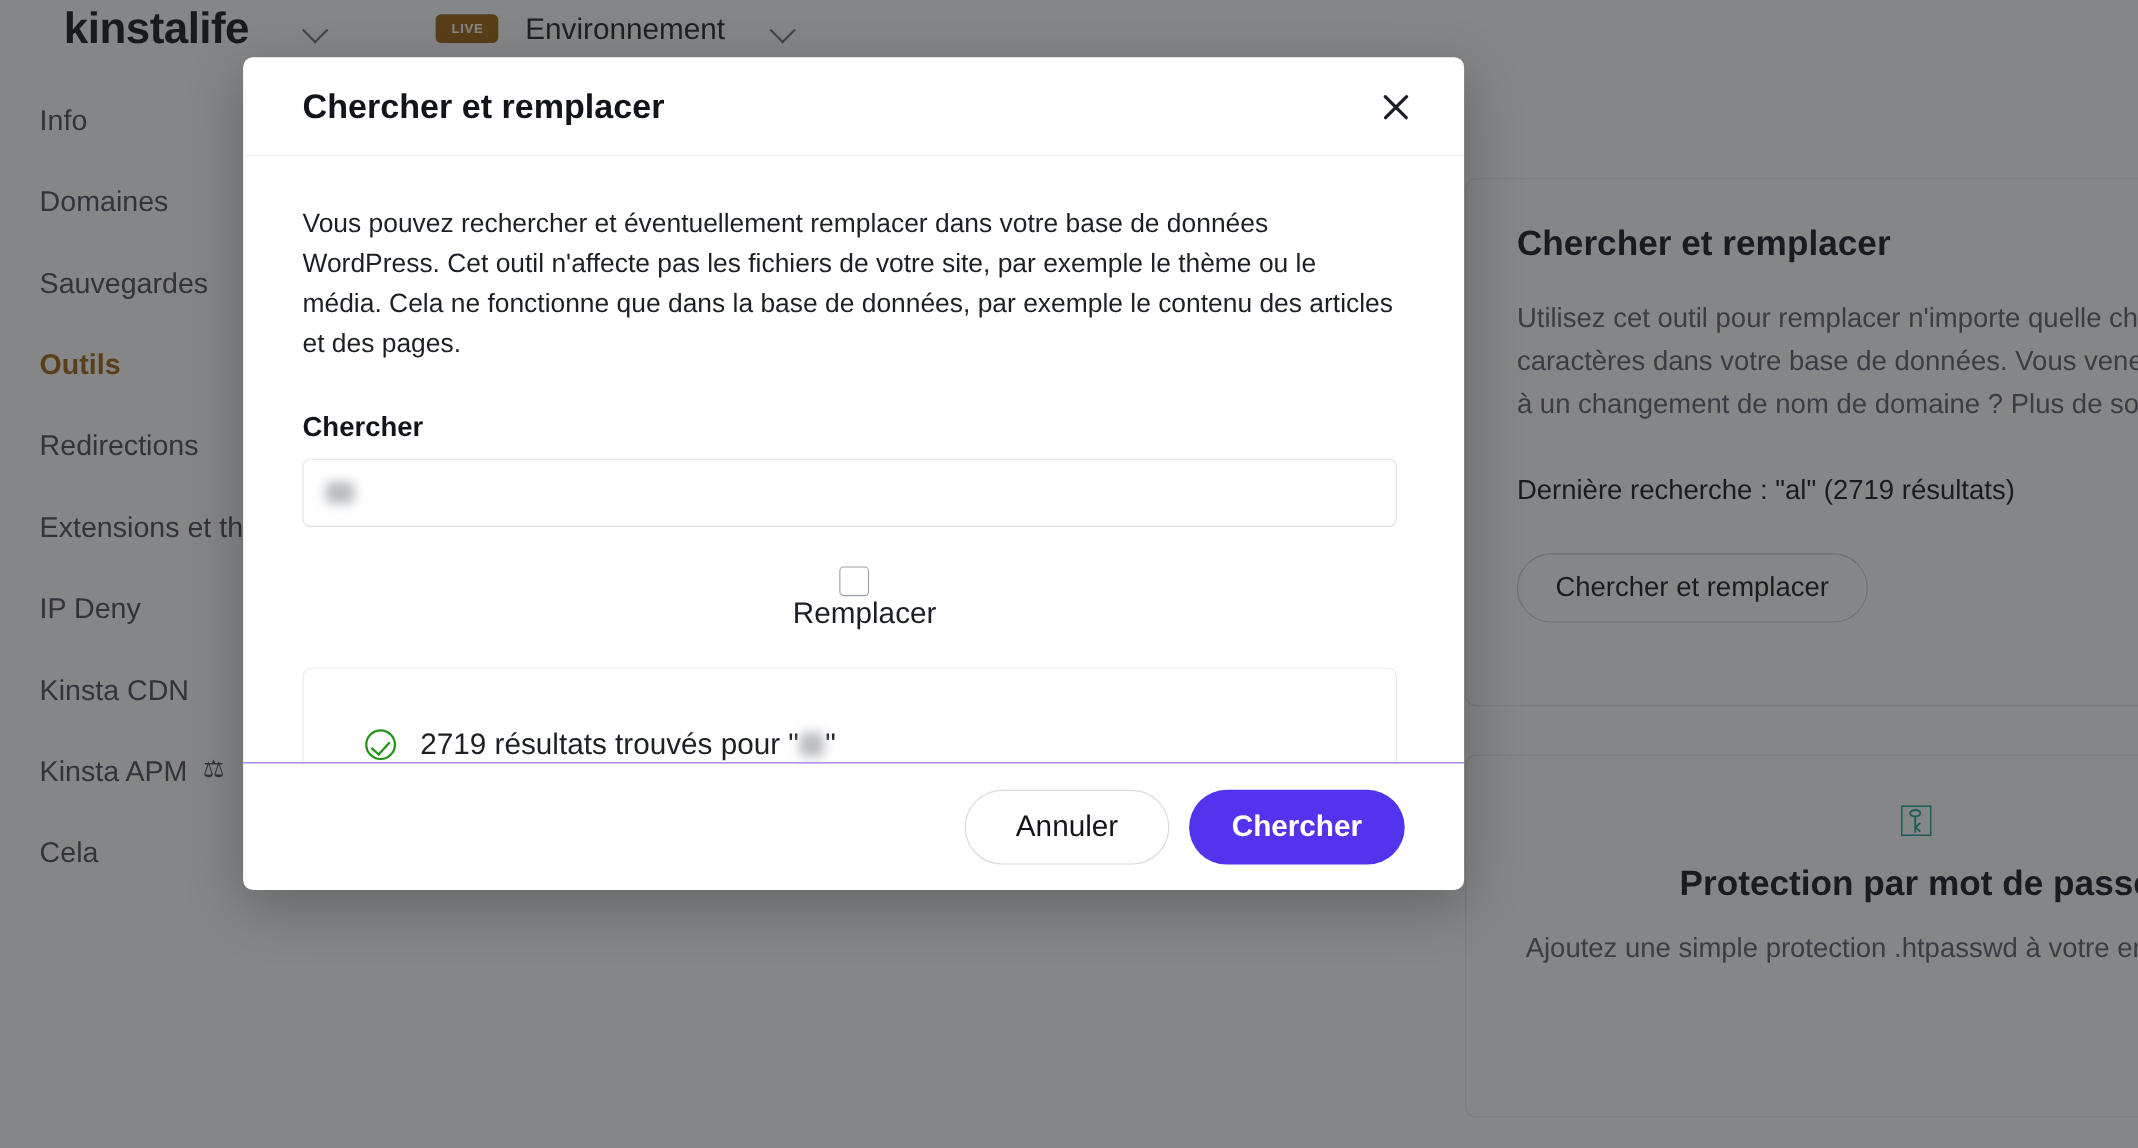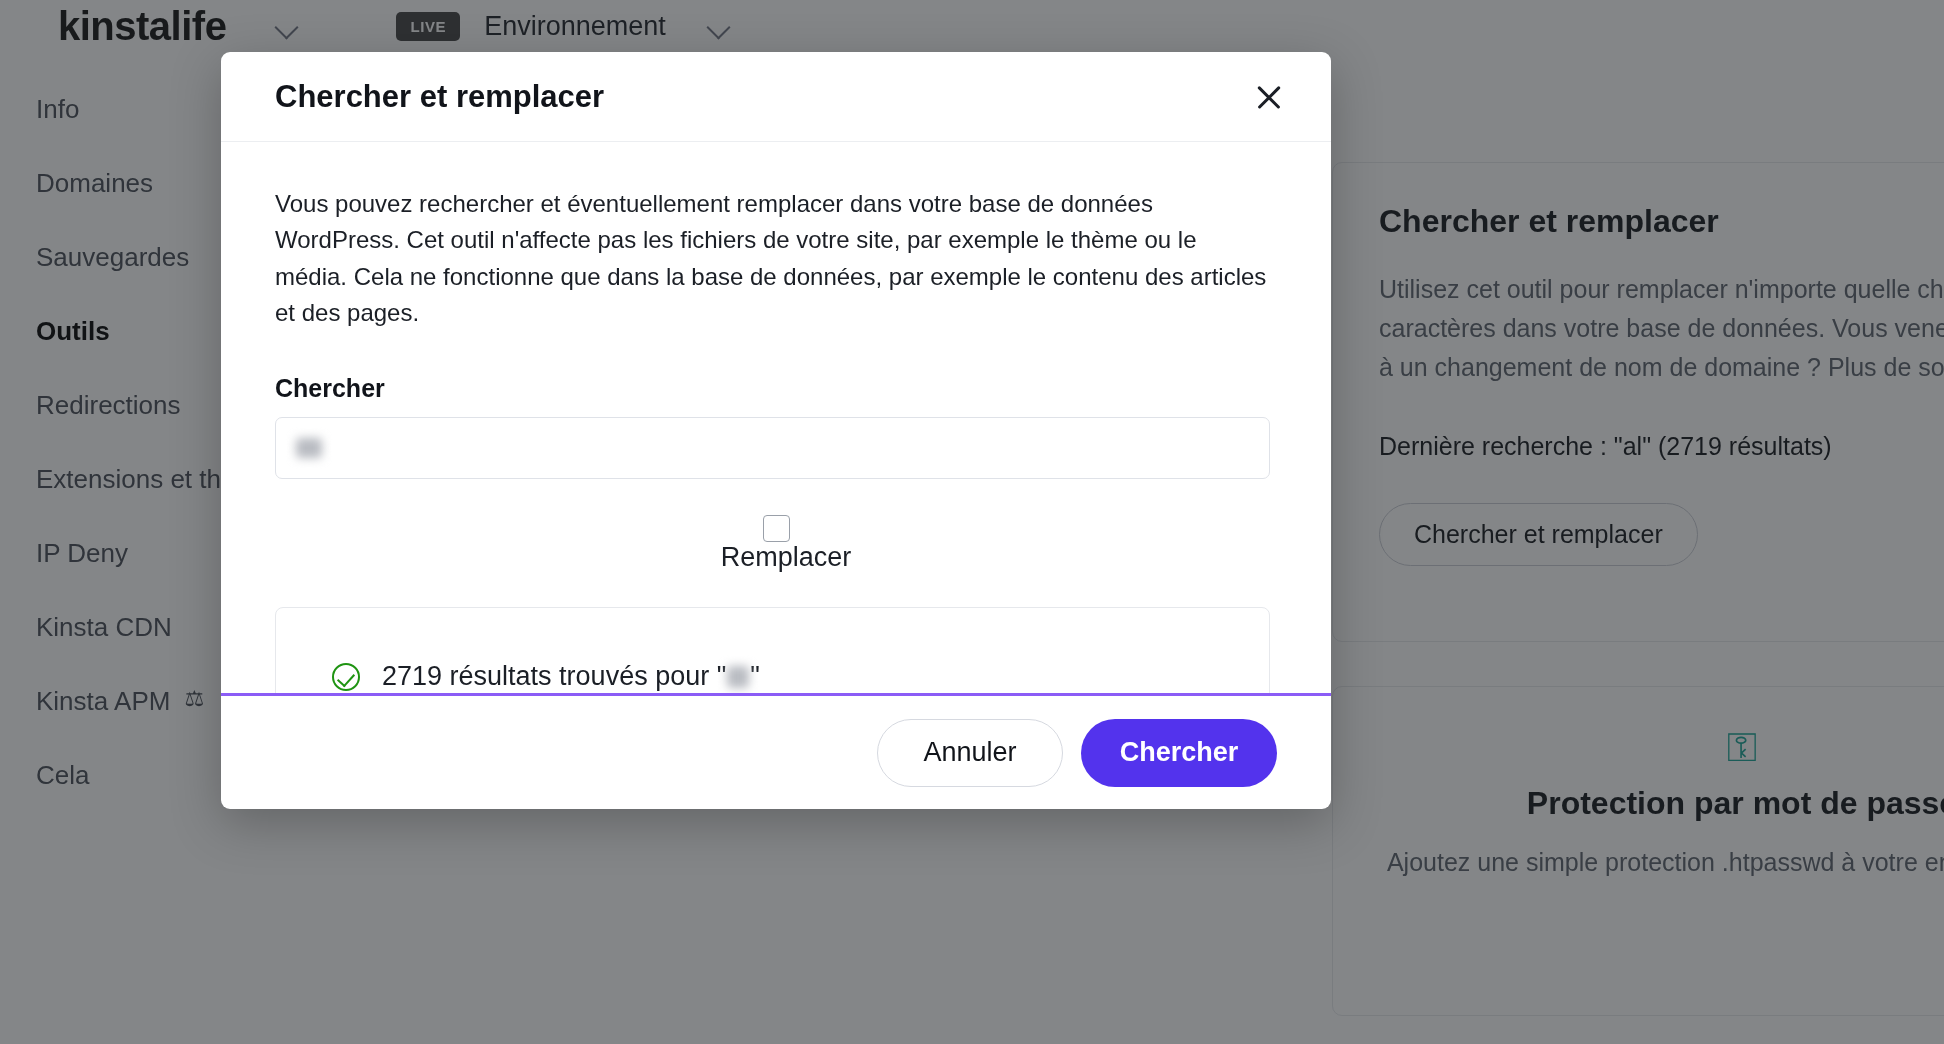--- a/index.html
+++ b/index.html
@@ -33,22 +33,22 @@
   }
   .chev::after {
     content: ""; position: absolute; left: 4px; top: 6px;
     width: 15px; height: 15px;
     border-right: 2.5px solid #6d7280;
     border-bottom: 2.5px solid #6d7280;
     transform: rotate(45deg);
   }
   .live-badge {
     margin-left: 96px;
-    background: #404040; color: #ffffff;
-    font-size: 15px; font-weight: 700;
+    background: #a16207; color: #ffffff;
+    font-size: 12px; font-weight: 700;
     padding: 6px 14px; border-radius: 5px;
     letter-spacing: 0.6px;
   }
   .env-label {
     margin-left: 24px; font-size: 27px; color: #1b1f26;
   }
   .chev2 {
     width: 26px; height: 26px; margin-left: 40px; position: relative;
   }
   .chev2::after {
@@ -62,21 +62,21 @@
   
   #sidebar {
     position: absolute; top: 76px; left: 0; width: 312px; bottom: 0;
     padding-top: 18px;
   }
   .nav-item {
     height: 74px; display: flex; 
     padding-left: 36px;
     font-size: 26px; color: #454b54;
   }
-  .nav-item.active { font-weight: 700; color: #000000; }
+  .nav-item.active { font-weight: 700; color: #a16207; }
   .flask {
     display: inline-block; margin-left: 14px;
     font-size: 22px; color: #454b54;
   }
 
   
   #content {
     position: absolute; top: 76px; left: 312px; right: 0; bottom: 0;
     background: #ffffff;
   }
@@ -215,21 +215,21 @@
     transform: rotate(42deg);
   }
   .result-text {
     margin-left: 22px; font-size: 27px; color: #1b1f26;
     display: flex; align-items: center;
   }
   .result-text .redacted { margin: 0 1px; width: 22px; height: 22px; }
 
   .modal-foot {
     flex: 0 0 116px; height: 116px;
-    border-top: 3px solid #8b5cf6;
+    border-top: 1px solid #8b5cf6;
     display: flex; align-items: center; justify-content: flex-end;
     padding-right: 54px; gap: 18px;
   }
   .btn {
     border-radius: 999px; font-size: 27px;
     display: flex; align-items: center; justify-content: center;
     cursor: pointer; white-space: nowrap;
   }
   .btn-cancel {
     width: 186px; height: 68px;

